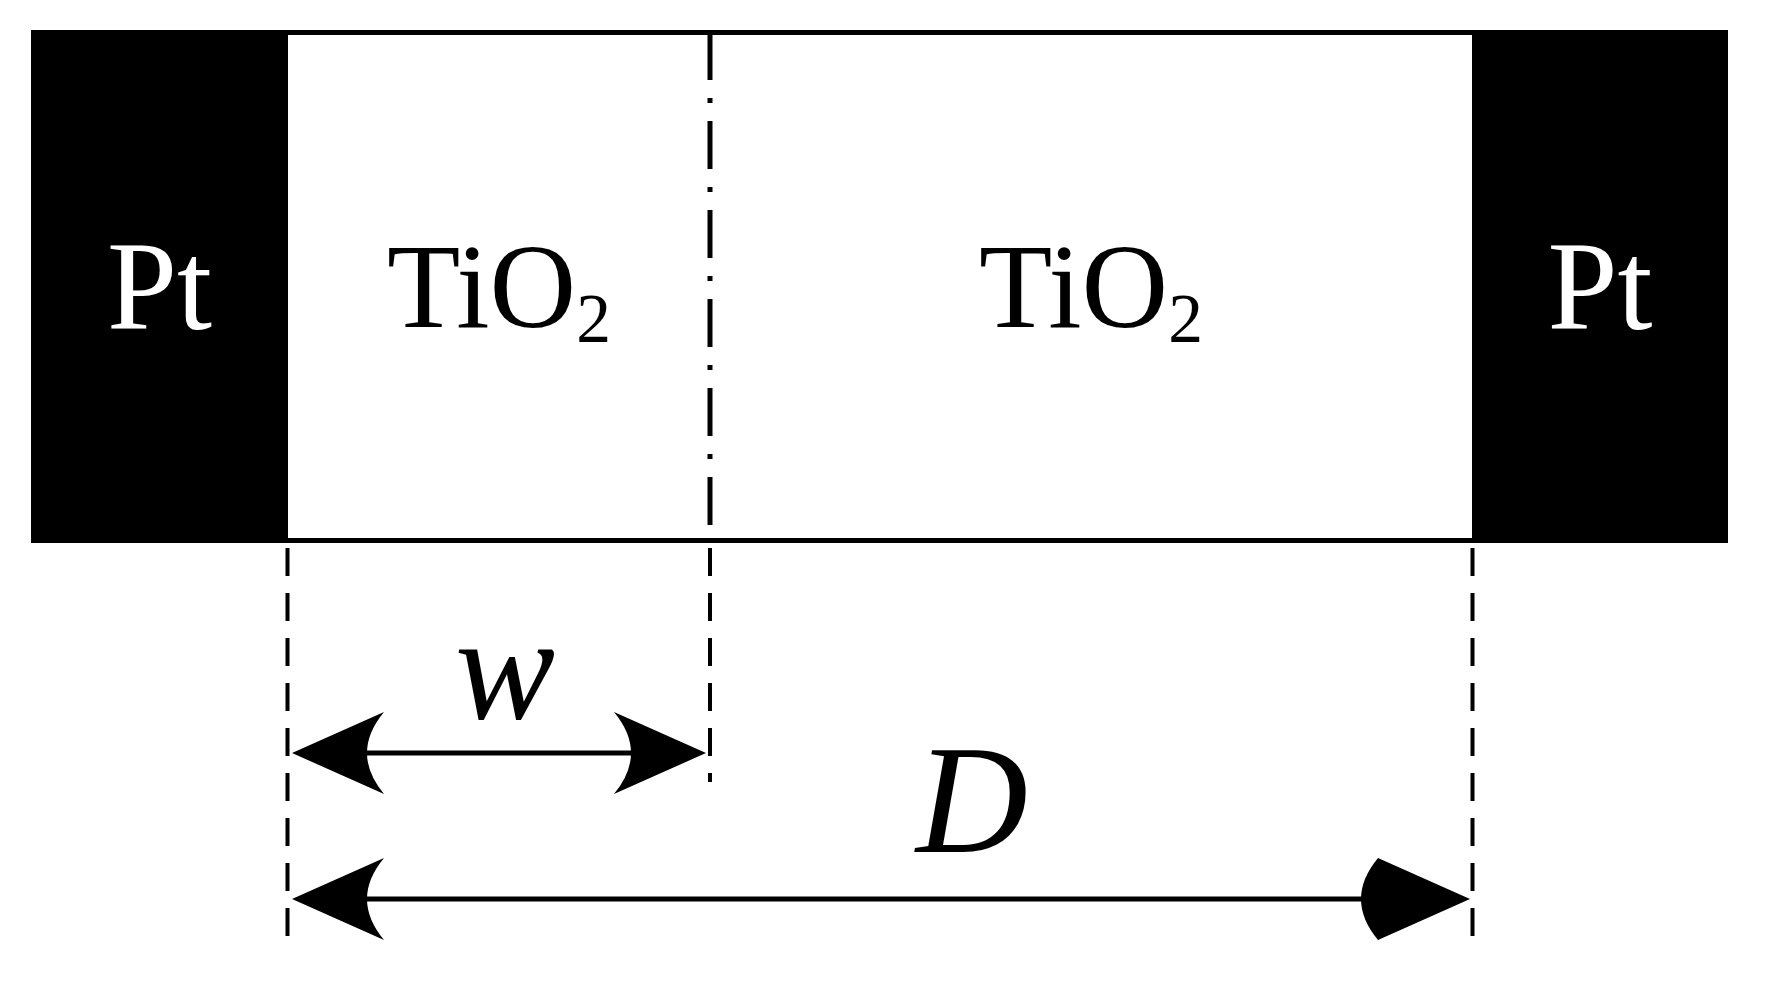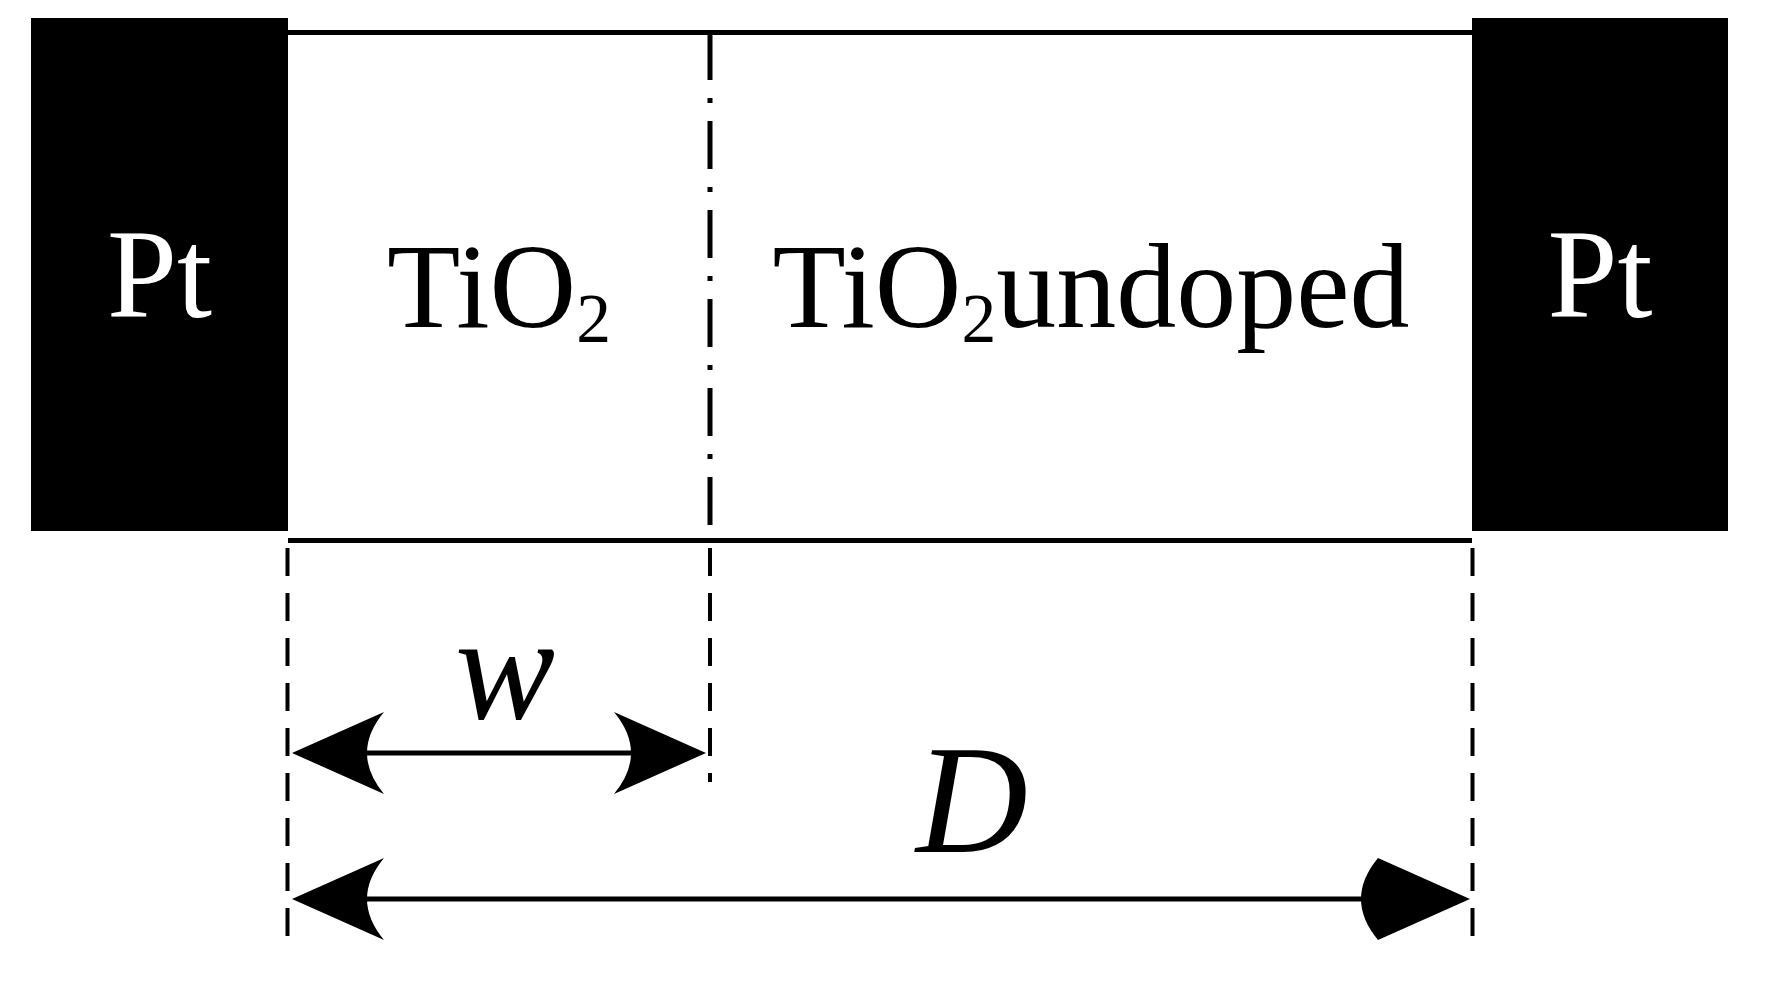--- a/index.html
+++ b/index.html
@@ -10,21 +10,21 @@
   .stage {
     position: relative;
     width: 1768px;
     height: 995px;
     background: #ffffff;
     font-family: "Liberation Serif", "DejaVu Serif", serif;
     overflow: hidden;
   }
   .electrode {
     position: absolute;
-    top: 18px;
+    top: 30px;
     height: 513px;
     background: #000000;
     color: #ffffff;
     display: flex;
     align-items: center;
     justify-content: center;
   }
   .electrode-left  { left: 31px;   width: 257px; }
   .electrode-right { left: 1472px; width: 256px; }
   .electrode-label {
@@ -95,21 +95,20 @@
   <div class="region region-doped">
     <div class="formula">
       <span>TiO</span><sub>2</sub>
     </div>
   </div>
 
   <div class="region region-undoped">
     <div class="formula">
       <span>TiO</span><sub>2</sub>
     </div>
-    <div>undoped</div>
   </div>
 
   <div class="electrode electrode-right">
     <span class="electrode-label">Pt</span>
   </div>
 
   <svg class="overlay" viewBox="0 0 1768 995" xmlns="http://www.w3.org/2000/svg">
 
     <line x1="710" y1="32" x2="710" y2="541" stroke="#000000" stroke-width="5" stroke-dasharray="48 18 5 18"></line>
 

